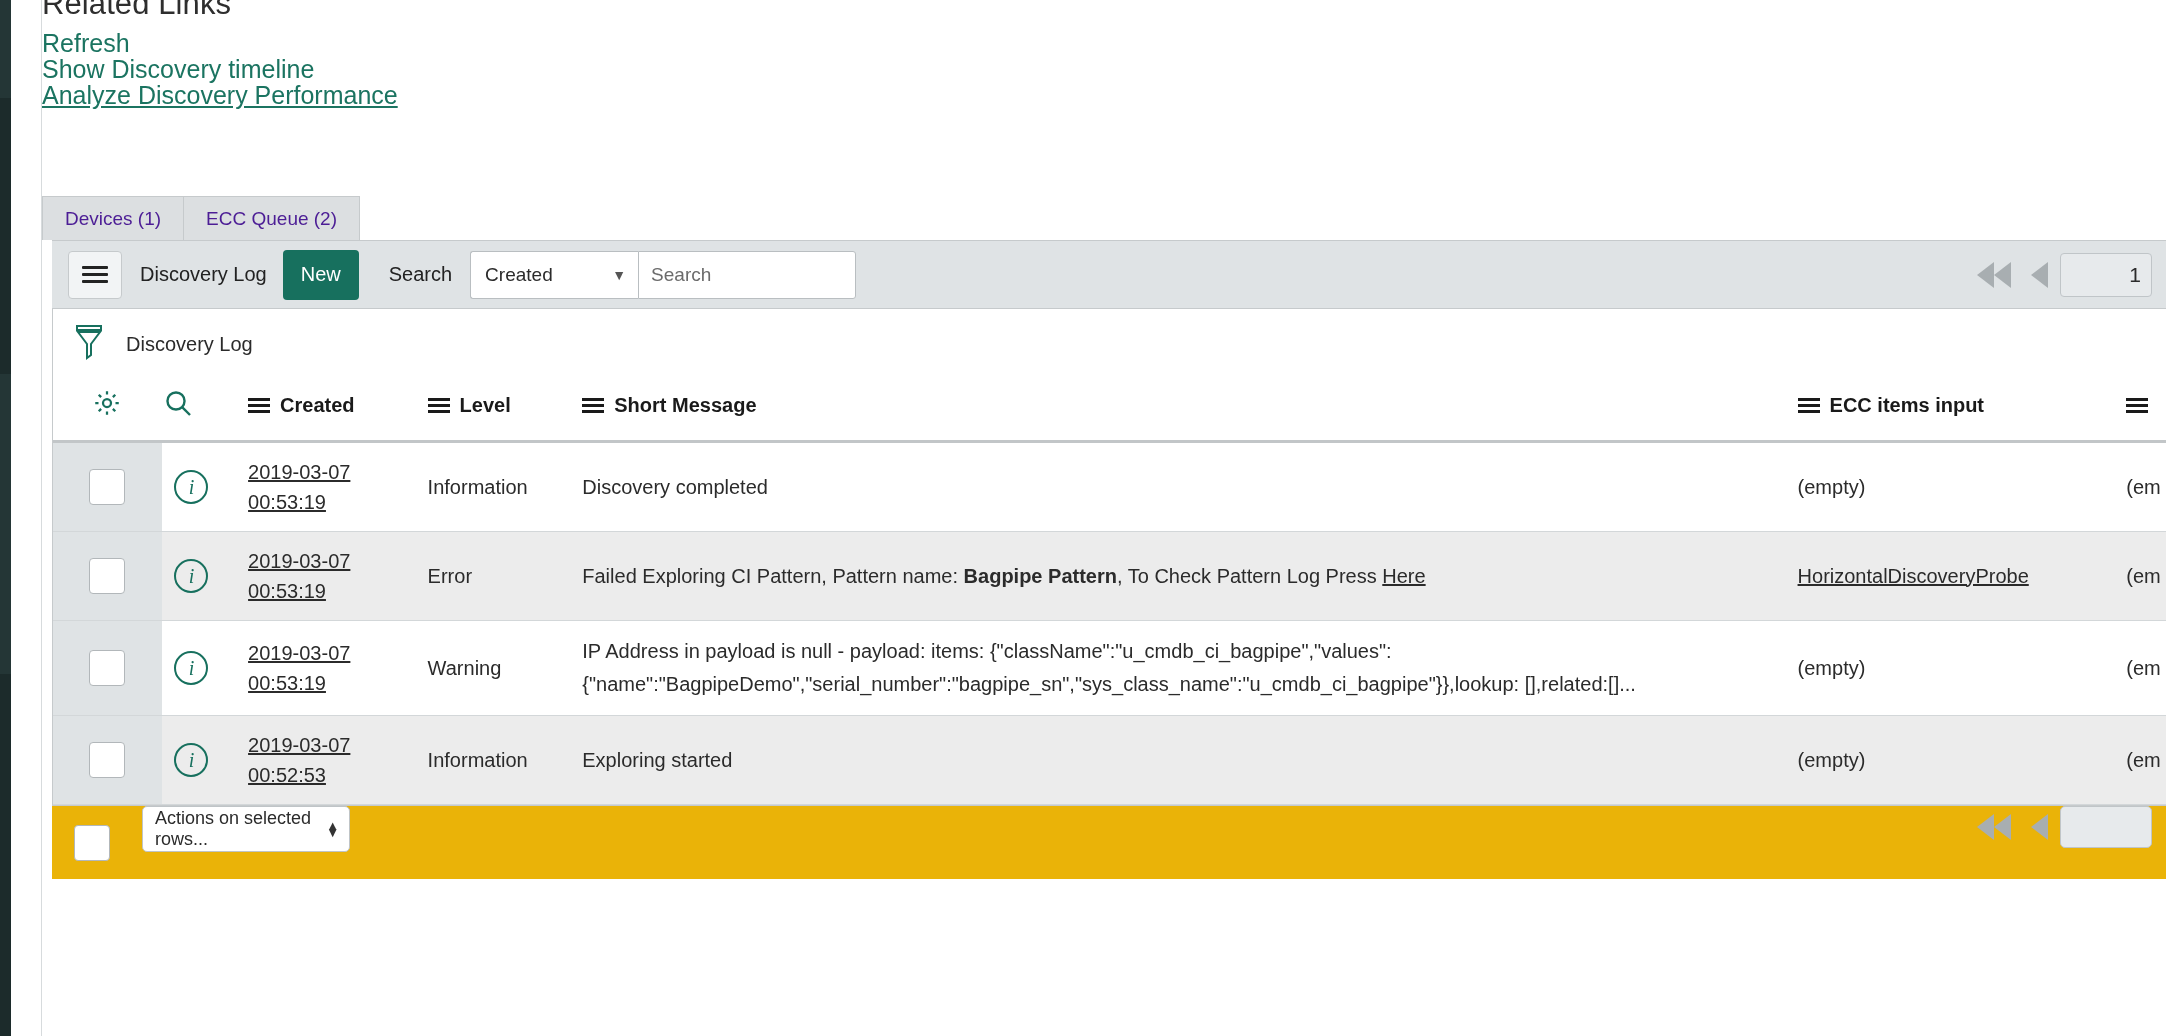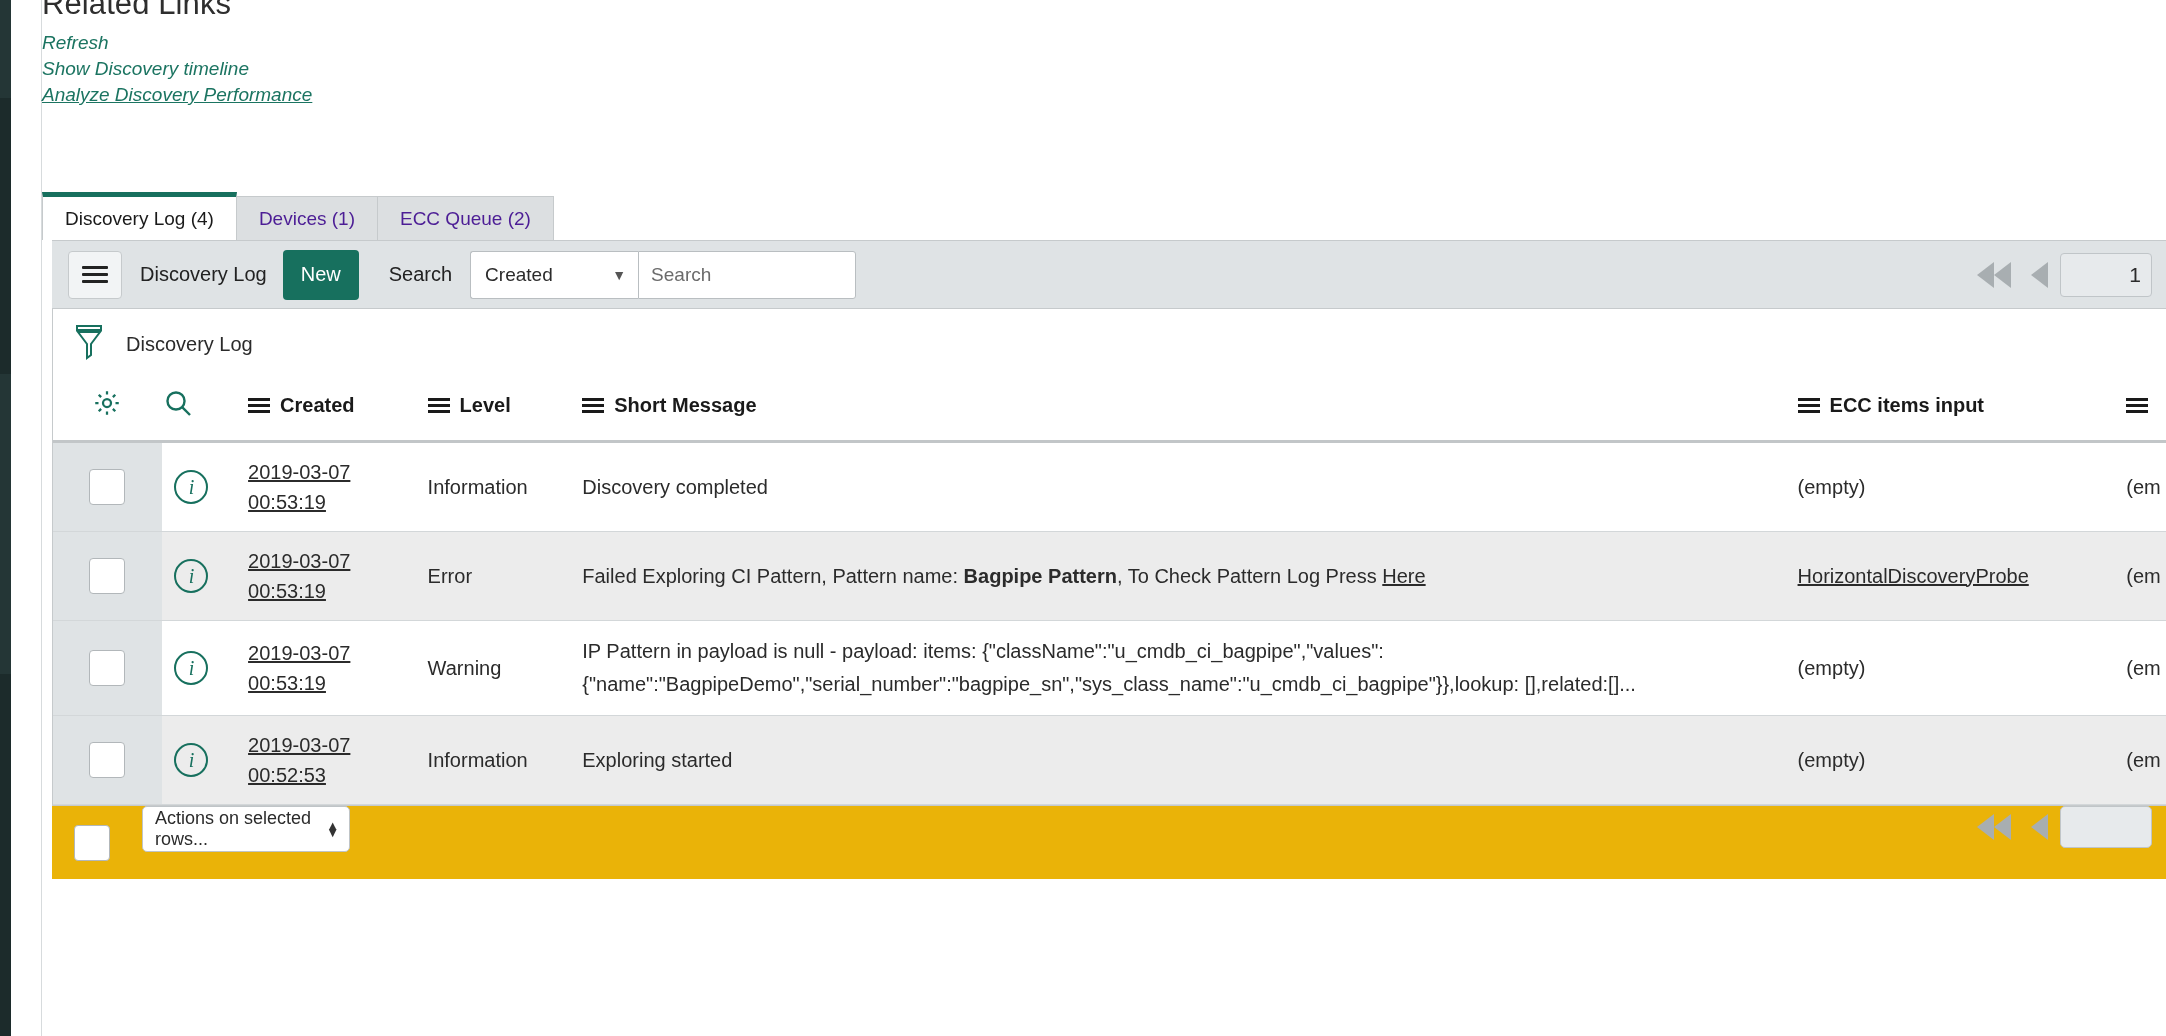--- a/index.html
+++ b/index.html
@@ -28,28 +28,27 @@
 
   .page-title {
     position: absolute; left: 0px; top: -14px;
     font-size: 31px; font-weight: 400; color: #2e2e2e;
     letter-spacing: .1px;
   }
 
   .rel-links { position: absolute; left: 0px; top: 30px; }
   .rel-link {
     display: block;
-    font-size: 19px;
+    font-size: 25px;
     color: #1b7461;
     line-height: 26px;
     margin-bottom: 0px;
     text-decoration: none;
     cursor: pointer;
     font-weight: 500;
-    font-style: italic;
   }
   .rel-link.underlined { text-decoration: underline; text-align: right; }
 
   
   .tabstrip {
     position: absolute; left: 0px; top: 192px;
     height: 48px;
     display: flex; align-items: flex-end;
   }
   .tab {
@@ -269,23 +268,20 @@
 
     <div class="page-title">Related Links</div>
 
     <div class="rel-links">
       <a class="rel-link">Refresh</a>
       <a class="rel-link">Show Discovery timeline</a>
       <a class="rel-link underlined">Analyze Discovery Performance</a>
     </div>
 
     <div class="tabstrip">
-      <div class="tab active">
-        <span>Discovery Log (4)</span>
-      </div>
       <div class="tab">
         <span>Devices (1)</span>
       </div>
       <div class="tab">
         <span>ECC Queue (2)</span>
       </div>
     </div>
 
     <div class="panel">
       <div class="panel-left-border"></div>
@@ -472,21 +468,21 @@
               <div class="info-icon">i</div>
             </td>
             <td>
               <a class="created-link">2019-03-07</a>
               <a class="created-link">00:53:19</a>
             </td>
             <td>
               <span>Warning</span>
             </td>
             <td class="msg">
-              <span>IP Pattern in payload is null - payload: items: {"className":"u_cmdb_ci_bagpipe","values": {"name":"BagpipeDemo","serial_number":"bagpipe_sn","sys_class_name":"u_cmdb_ci_bagpipe"}},lookup: [],related:[]...</span>
+              <span>IP Address in payload is null - payload: items: {"className":"u_cmdb_ci_bagpipe","values": {"name":"BagpipeDemo","serial_number":"bagpipe_sn","sys_class_name":"u_cmdb_ci_bagpipe"}},lookup: [],related:[]...</span>
             </td>
             <td>
               <span>(empty)</span>
             </td>
             <td>
               <span>(em</span>
             </td>
           </tr>
 
           <tr class="even">

